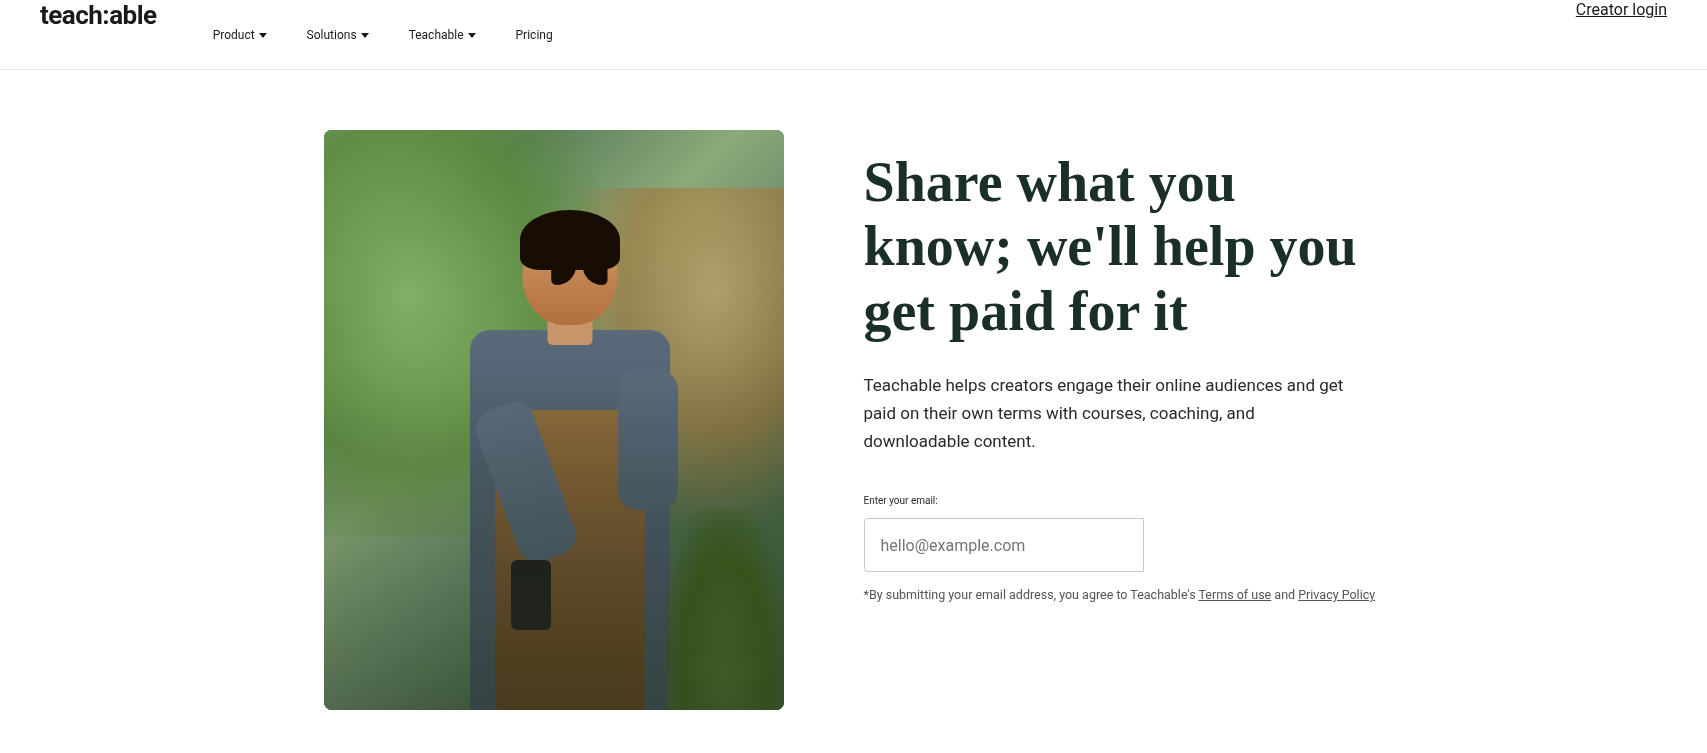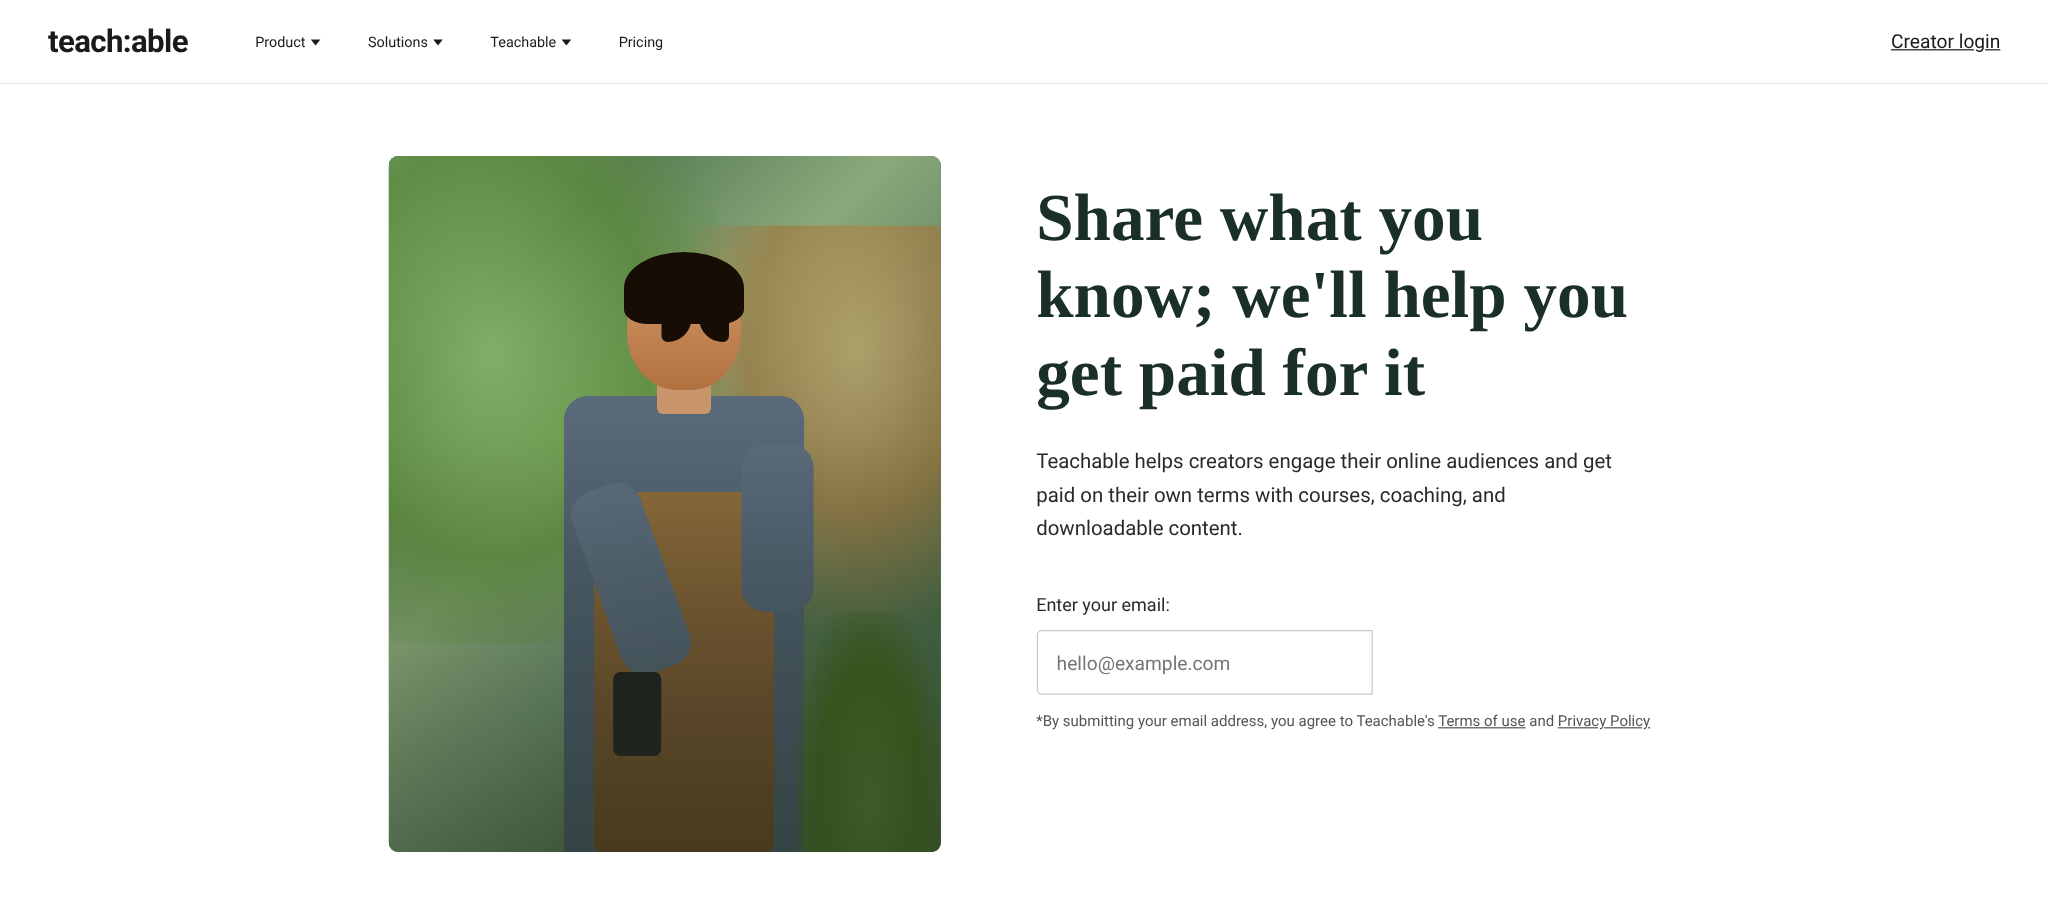--- a/index.html
+++ b/index.html
@@ -7,21 +7,20 @@
     body {
       font-family: -apple-system, BlinkMacSystemFont, 'Segoe UI', Roboto, sans-serif;
       background: #ffffff;
       color: #1a1a1a;
       min-height: 100vh;
     }
 
     
     nav {
       display: flex;
-      align-items: center;
       padding: 0 40px;
       height: 70px;
       border-bottom: 1px solid #e8e8e8;
       background: #fff;
       position: sticky;
       top: 0;
       z-index: 100;
     }
 
     .nav-logo {
@@ -141,21 +140,21 @@
 
     .hero-description {
       font-size: 17px;
       line-height: 1.65;
       color: #2a2a2a;
       margin-bottom: 40px;
       max-width: 480px;
     }
 
     .email-label {
-      font-size: 15px;
+      font-size: 10px;
       color: #2a2a2a;
       margin-bottom: 12px;
       display: block;
     }
 
     .email-form {
       display: flex;
       gap: 12px;
       margin-bottom: 14px;
     }

